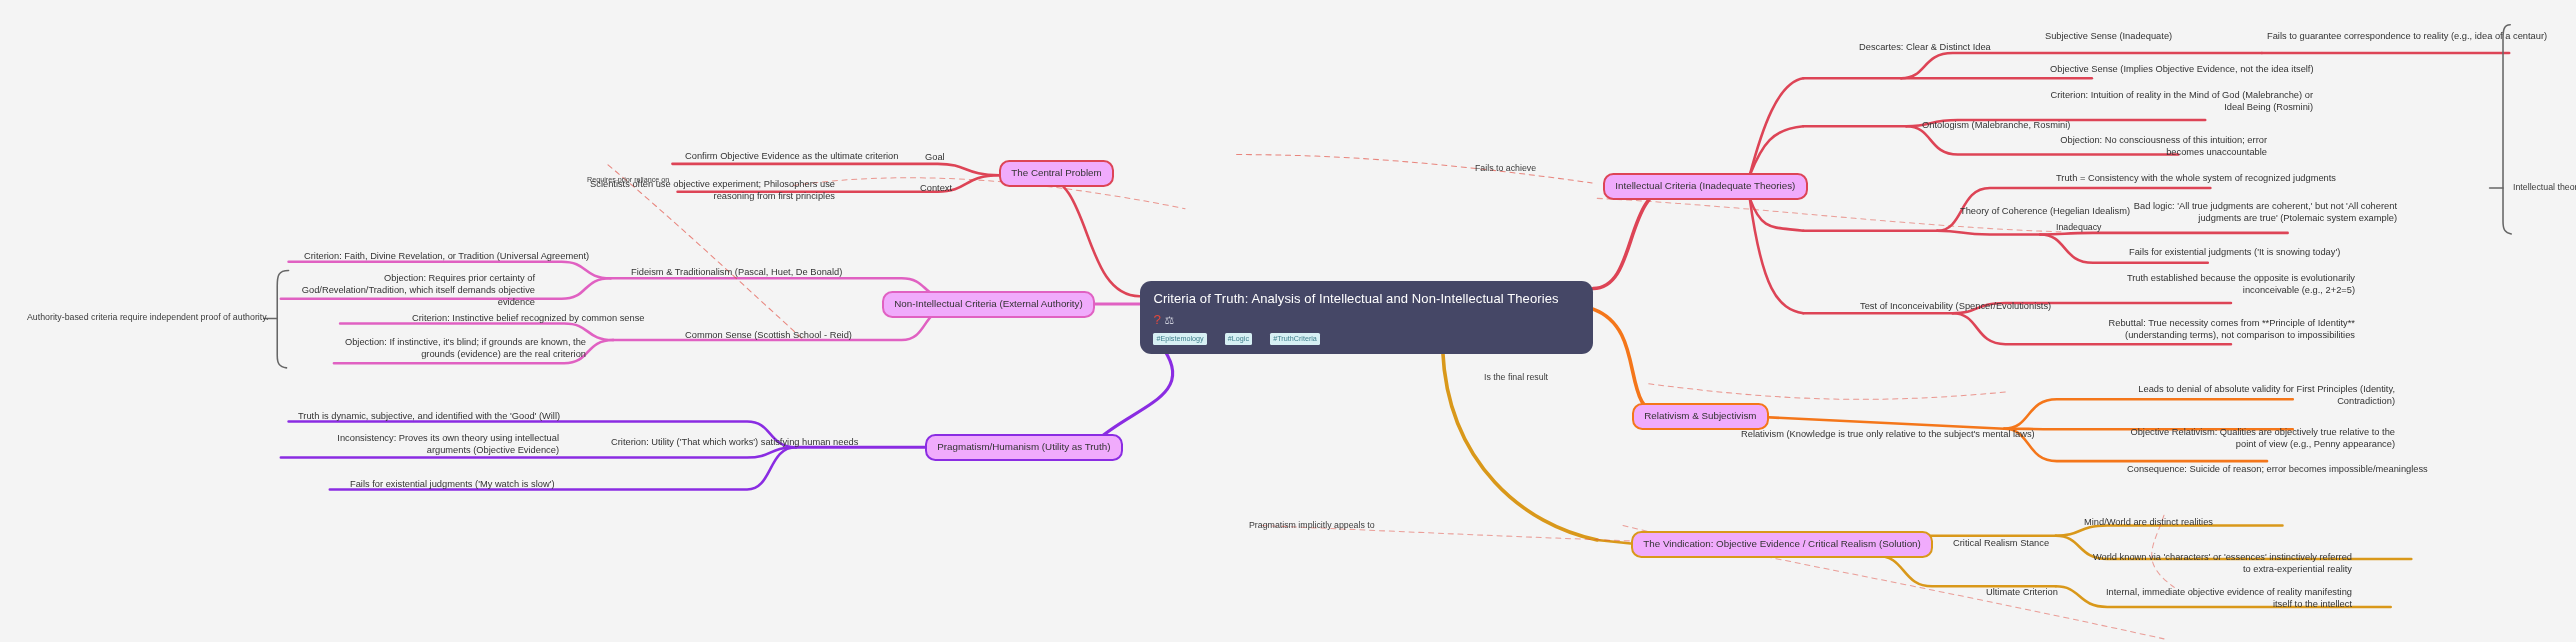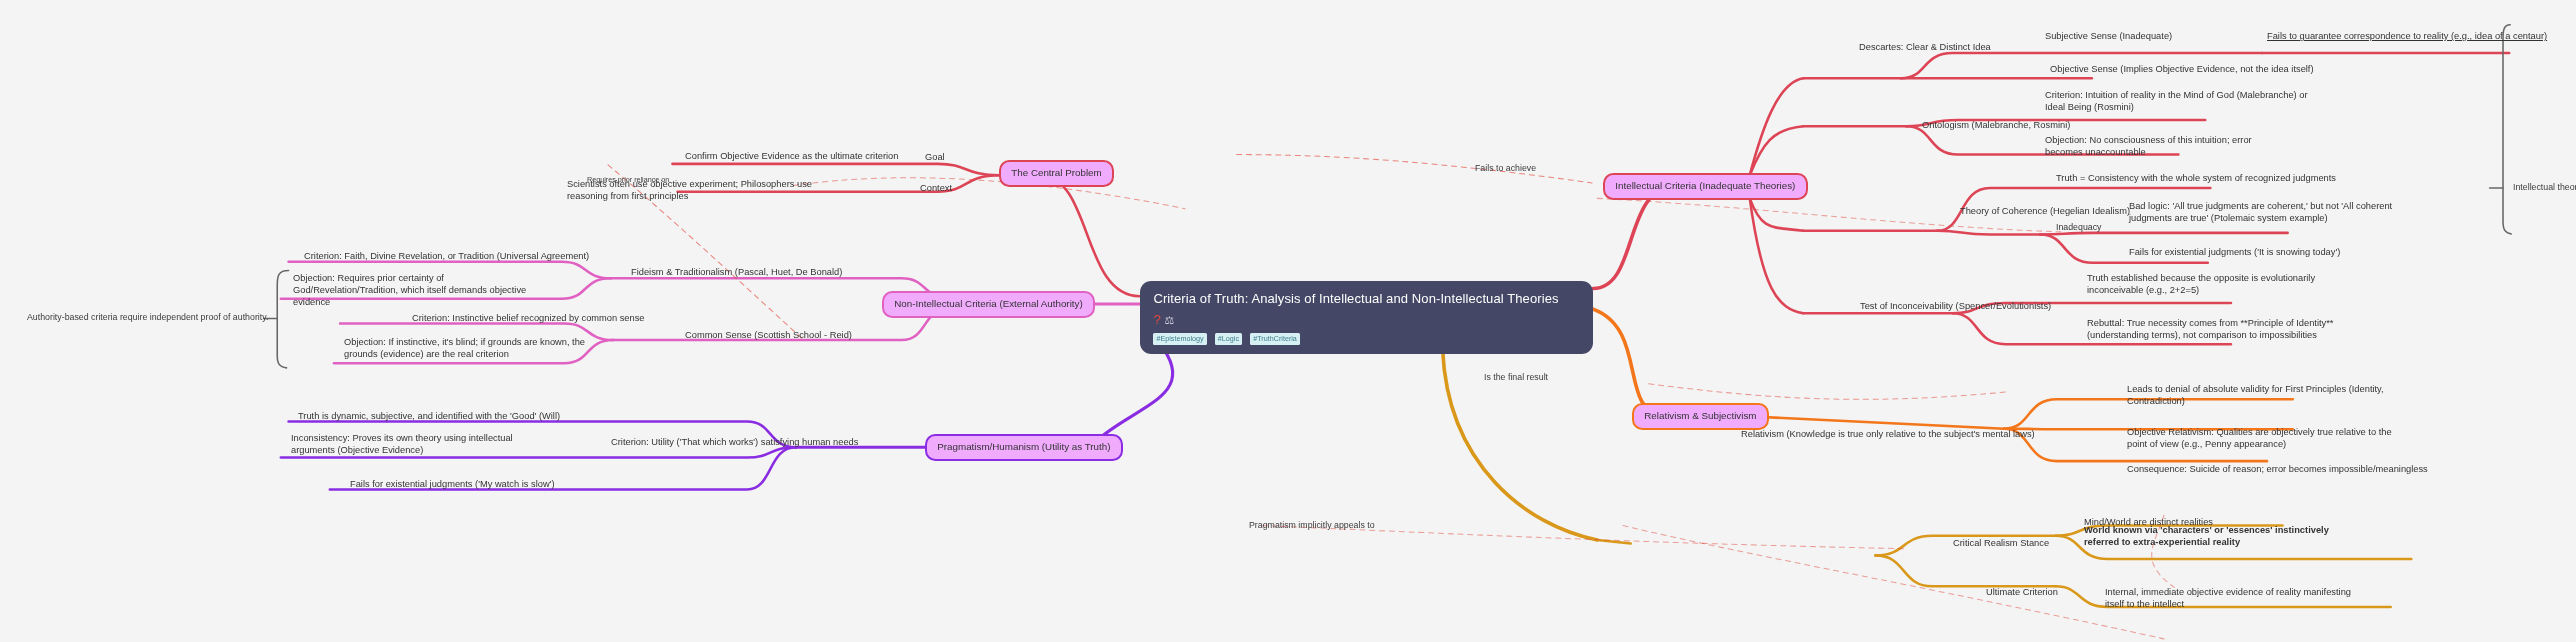--- a/index.html
+++ b/index.html
@@ -24,21 +24,21 @@
   .root {
     background: #454766;
     border-radius: 11.3px;
     padding: 10.3px 13.4px 9.3px 13.4px;
     color: #ffffff;
   }
   .root-title { font-size: 13px; color: #ffffff; white-space: nowrap; letter-spacing: 0.1px; }
   .root-emoji { font-size: 13.4px; margin-top: 3.1px; }
   .root-emoji .q { color: #e2483c; }
   .root-emoji .sc { color: #cfd1dd; font-size: 10.8px; }
-  .tag-row { margin-top: 5.2px; display: flex; gap: 8px; }
+  .tag-row { margin-top: 5.2px; display: flex; gap: 18px; }
   .tag {
     background: #d7f0f4; color: #3f7f8c;
     font-size: 7.2px; padding: 1px 3.1px 1.5px 3.1px; border-radius: 1.5px;
     white-space: nowrap;
   }
 
   
   .pill {
     background: #f0abfc;
     border-radius: 10.3px;
@@ -50,21 +50,21 @@
   .pill.pink   { border: 2.1px solid #e061c2; }
   .pill.purple { border: 2.1px solid #8a2ce2; }
   .pill.orange { border: 2.1px solid #f4761a; }
   .pill.gold   { border: 2.1px solid #d9981a; }
 
   
   .lbl { font-size: 9.3px; white-space: nowrap; }
   .lbl.sm { font-size: 8.8px; }
 
   
-  .leaf { font-size: 9.3px; }
+  .leaf { font-size: 9.3px; text-align: right; }
   .leaf.w1 { width: 242px; }
   .leaf.w2 { width: 222px; }
   .leaf.w4 { width: 268px; }
   .leaf.nw { white-space: nowrap; }
 
   
   .rel { font-size: 8.8px; color: #3b3b3b; white-space: nowrap; }
   .rel.tiny { font-size: 7.2px; }
 
   
@@ -173,20 +173,21 @@
       <span class="tag">#Logic</span>
       <span class="tag">#TruthCriteria</span>
     </div>
   </div>
 
   <div class="node pill red" style="left:999px; top:160px;">The Central Problem</div>
   <div class="node pill pink" style="left:882px; top:291px;">Non-Intellectual Criteria (External Authority)</div>
   <div class="node pill purple" style="left:925px; top:434px;">Pragmatism/Humanism (Utility as Truth)</div>
   <div class="node pill red" style="left:1603px; top:173px;">Intellectual Criteria (Inadequate Theories)</div>
   <div class="node pill orange" style="left:1632px; top:403px;">Relativism &amp; Subjectivism</div>
+  <div class="node pill gold" style="left:1631px; top:531px;">The Vindication: Objective Evidence / Critical Realism (Solution)</div>
 
   <div class="node lbl" style="left:925px; top:152px;">Goal</div>
   <div class="node leaf nw" style="left:685px; top:151px;">Confirm Objective Evidence as the ultimate criterion</div>
 
   <div class="node lbl" style="left:920px; top:183px;">Context</div>
   <div class="node leaf w4" style="left:567px; top:179px;">Scientists often use objective experiment; Philosophers use reasoning from first principles</div>
 
   <div class="node lbl" style="left:631px; top:267px;">Fideism &amp; Traditionalism (Pascal, Huet, De Bonald)</div>
   <div class="node leaf nw" style="left:304px; top:251px;">Criterion: Faith, Divine Revelation, or Tradition (Universal Agreement)</div>
   <div class="node leaf w1" style="left:293px; top:273px;">Objection: Requires prior certainty of God/Revelation/Tradition, which itself demands objective evidence</div>
@@ -196,21 +197,21 @@
   <div class="node leaf w1" style="left:344px; top:337px;">Objection: If instinctive, it's blind; if grounds are known, the grounds (evidence) are the real criterion</div>
 
   <div class="node lbl" style="left:611px; top:437px;">Criterion: Utility ('That which works') satisfying human needs</div>
   <div class="node leaf nw" style="left:298px; top:411px;">Truth is dynamic, subjective, and identified with the 'Good' (Will)</div>
   <div class="node leaf w4" style="left:291px; top:433px;">Inconsistency: Proves its own theory using intellectual arguments (Objective Evidence)</div>
   <div class="node leaf nw" style="left:350px; top:479px;">Fails for existential judgments ('My watch is slow')</div>
 
   <div class="node lbl" style="left:1859px; top:42px;">Descartes: Clear &amp; Distinct Idea</div>
   <div class="node leaf nw" style="left:2045px; top:31px;">Subjective Sense (Inadequate)</div>
   <div class="node leaf nw" style="left:2050px; top:64px;">Objective Sense (Implies Objective Evidence, not the idea itself)</div>
-  <div class="node leaf nw" style="left:2267px; top:31px;text-decoration:underline;">Fails to guarantee correspondence to reality (e.g., idea of a centaur)</div>
+  <div class="node leaf nw" style="left:2267px; top:31px;">Fails to guarantee correspondence to reality (e.g., idea of a centaur)</div>
 
   <div class="node lbl" style="left:1922px; top:120px;">Ontologism (Malebranche, Rosmini)</div>
   <div class="node leaf w4" style="left:2045px; top:90px;">Criterion: Intuition of reality in the Mind of God (Malebranche) or Ideal Being (Rosmini)</div>
   <div class="node leaf w2" style="left:2045px; top:135px;">Objection: No consciousness of this intuition; error becomes unaccountable</div>
 
   <div class="node lbl" style="left:1960px; top:206px;">Theory of Coherence (Hegelian Idealism)</div>
   <div class="node leaf nw" style="left:2056px; top:173px;">Truth = Consistency with the whole system of recognized judgments</div>
   <div class="node lbl sm" style="left:2056px; top:222px;">Inadequacy</div>
   <div class="node leaf w4" style="left:2129px; top:201px;">Bad logic: 'All true judgments are coherent,' but not 'All coherent judgments are true' (Ptolemaic system example)</div>
   <div class="node leaf nw" style="left:2129px; top:247px;">Fails for existential judgments ('It is snowing today')</div>
@@ -219,21 +220,21 @@
   <div class="node leaf w4" style="left:2087px; top:273px;">Truth established because the opposite is evolutionarily inconceivable (e.g., 2+2=5)</div>
   <div class="node leaf w4" style="left:2087px; top:318px;">Rebuttal: True necessity comes from **Principle of Identity** (understanding terms), not comparison to impossibilities</div>
 
   <div class="node lbl" style="left:1741px; top:429px;">Relativism (Knowledge is true only relative to the subject's mental laws)</div>
   <div class="node leaf w4" style="left:2127px; top:384px;">Leads to denial of absolute validity for First Principles (Identity, Contradiction)</div>
   <div class="node leaf w4" style="left:2127px; top:427px;">Objective Relativism: Qualities are objectively true relative to the point of view (e.g., Penny appearance)</div>
   <div class="node leaf nw" style="left:2127px; top:464px;">Consequence: Suicide of reason; error becomes impossible/meaningless</div>
 
   <div class="node lbl" style="left:1953px; top:538px;">Critical Realism Stance</div>
   <div class="node leaf nw" style="left:2084px; top:517px;">Mind/World are distinct realities</div>
-  <div class="node leaf w4" style="left:2084px; top:525px;font-weight:bold;">World known via 'characters' or 'essences' instinctively referred to extra-experiential reality</div>
+  <div class="node leaf w4" style="left:2084px; top:552px;">World known via 'characters' or 'essences' instinctively referred to extra-experiential reality</div>
 
   <div class="node lbl" style="left:1986px; top:587px;">Ultimate Criterion</div>
   <div class="node leaf w4" style="left:2084px; top:587px;padding-left:21px;">Internal, immediate objective evidence of reality manifesting itself to the intellect</div>
 
   <div class="node rel tiny" style="left:587px; top:175px;">Requires prior reliance on</div>
   <div class="node rel" style="left:1475px; top:163px;">Fails to achieve</div>
   <div class="node rel" style="left:1484px; top:372px;">Is the final result</div>
   <div class="node rel" style="left:1249px; top:520px;">Pragmatism implicitly appeals to</div>
 
   <div class="node note nw" style="left:27px; top:312px;">Authority-based criteria require independent proof of authority.</div>

